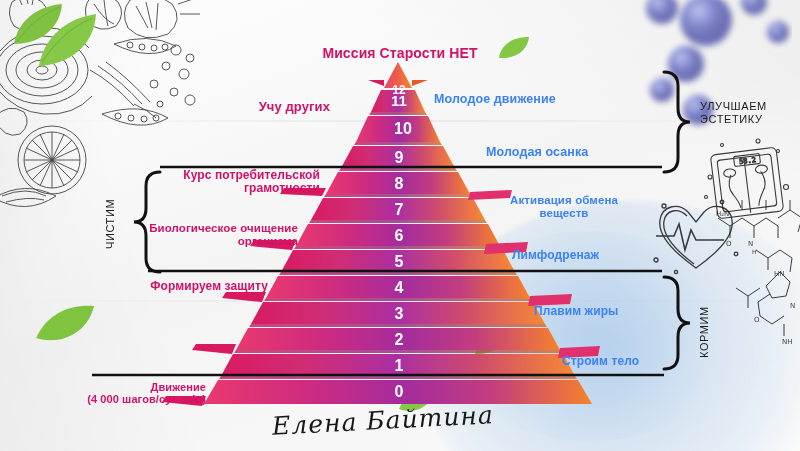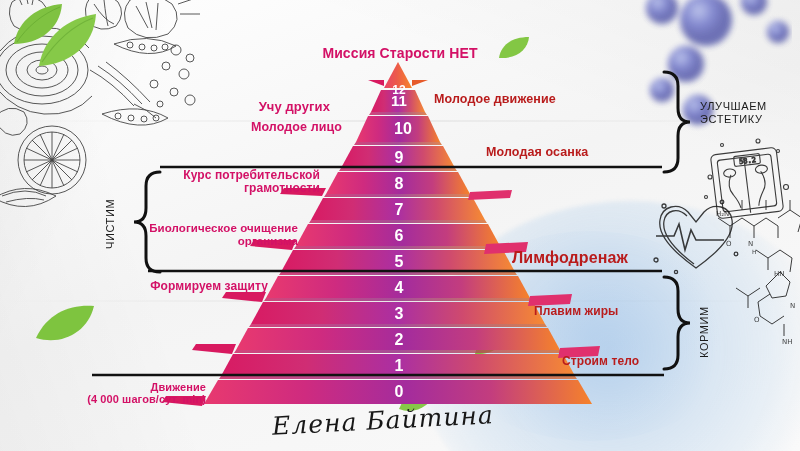--- a/index.html
+++ b/index.html
@@ -66,21 +66,21 @@
 
   
   .lbl {
     position: absolute;
     font-weight: bold;
     line-height: 1.12;
     white-space: pre;
     letter-spacing: .1px;
   }
   .lbl-left  { text-align: right; color: #d31166; }
-  .lbl-right { text-align: left;  color: #b91c1c; }
+  .lbl-right { text-align: left;  color: #3b82f6; }
   .lbl-top   { text-align: center; color: #d31166; }
 
   .brace-label {
     position: absolute;
     font-weight: normal;
     color: #1a1a1a;
     letter-spacing: .6px;
     line-height: 1.15;
   }
   .vert {
@@ -370,32 +370,33 @@
   <div class="lbl" style="left:390px;top:253px;width:18px;text-align:center;font-size:16px;color:#ffffff;">5</div>
   <div class="lbl" style="left:390px;top:279px;width:18px;text-align:center;font-size:16px;color:#ffffff;">4</div>
   <div class="lbl" style="left:390px;top:305px;width:18px;text-align:center;font-size:16px;color:#ffffff;">3</div>
   <div class="lbl" style="left:390px;top:331px;width:18px;text-align:center;font-size:16px;color:#ffffff;">2</div>
   <div class="lbl" style="left:390px;top:357px;width:18px;text-align:center;font-size:16px;color:#ffffff;">1</div>
   <div class="lbl" style="left:390px;top:383px;width:18px;text-align:center;font-size:16px;color:#ffffff;">0</div>
 
   <div class="lbl lbl-top" style="left:240px;top:46px;width:320px;font-size:14px;">Миссия Старости НЕТ</div>
 
   <div class="lbl lbl-left" style="left:180px;top:68px;width:150px;font-size:13px;margin-top:32px;">Учу других</div>
-  <div class="lbl lbl-left" style="left:180px;top:120px;width:162px;font-size:12.5px;">Молодое лицо</div>
   <div class="lbl lbl-left" style="left:150px;top:169px;width:170px;font-size:12px;">Курс потребительской
 грамотности</div>
   <div class="lbl lbl-left" style="left:118px;top:222px;width:180px;font-size:11.5px;">Биологическое очищение
 организма</div>
   <div class="lbl lbl-left" style="left:118px;top:280px;width:150px;font-size:12px;">Формируем защиту</div>
   <div class="lbl lbl-left" style="left:38px;top:381px;width:168px;font-size:11px;">Движение
 (4 000 шагов/сут. min)</div>
 
   <div class="lbl lbl-right" style="left:434px;top:92px;width:190px;font-size:12.5px;">Молодое движение</div>
   <div class="lbl lbl-right" style="left:458px;top:145px;width:180px;font-size:12.5px;padding-left:28px;">Молодая осанка</div>
-  <div class="lbl lbl-right" style="left:512px;top:249px;width:160px;font-size:16px;">Лимфодренаж</div>
+  <div class="lbl lbl-right" style="left:484px;top:194px;width:160px;font-size:11.5px;text-align:center;">Активация обмена
+веществ</div>
+  <div class="lbl lbl-right" style="left:512px;top:249px;width:160px;font-size:12px;">Лимфодренаж</div>
   <div class="lbl lbl-right" style="left:534px;top:305px;width:150px;font-size:12px;">Плавим жиры</div>
   <div class="lbl lbl-right" style="left:562px;top:355px;width:150px;font-size:12px;">Строим тело</div>
 
   <div class="brace-label" style="left:700px;top:100px;width:96px;font-size:11px;white-space:pre;">УЛУЧШАЕМ
 ЭСТЕТИКУ</div>
 
   <div class="brace-label vert" style="left:104px;top:178px;height:92px;font-size:11px;">ЧИСТИМ</div>
 
   <div class="brace-label vert" style="left:698px;top:288px;height:88px;font-size:11px;">КОРМИМ</div>
 

